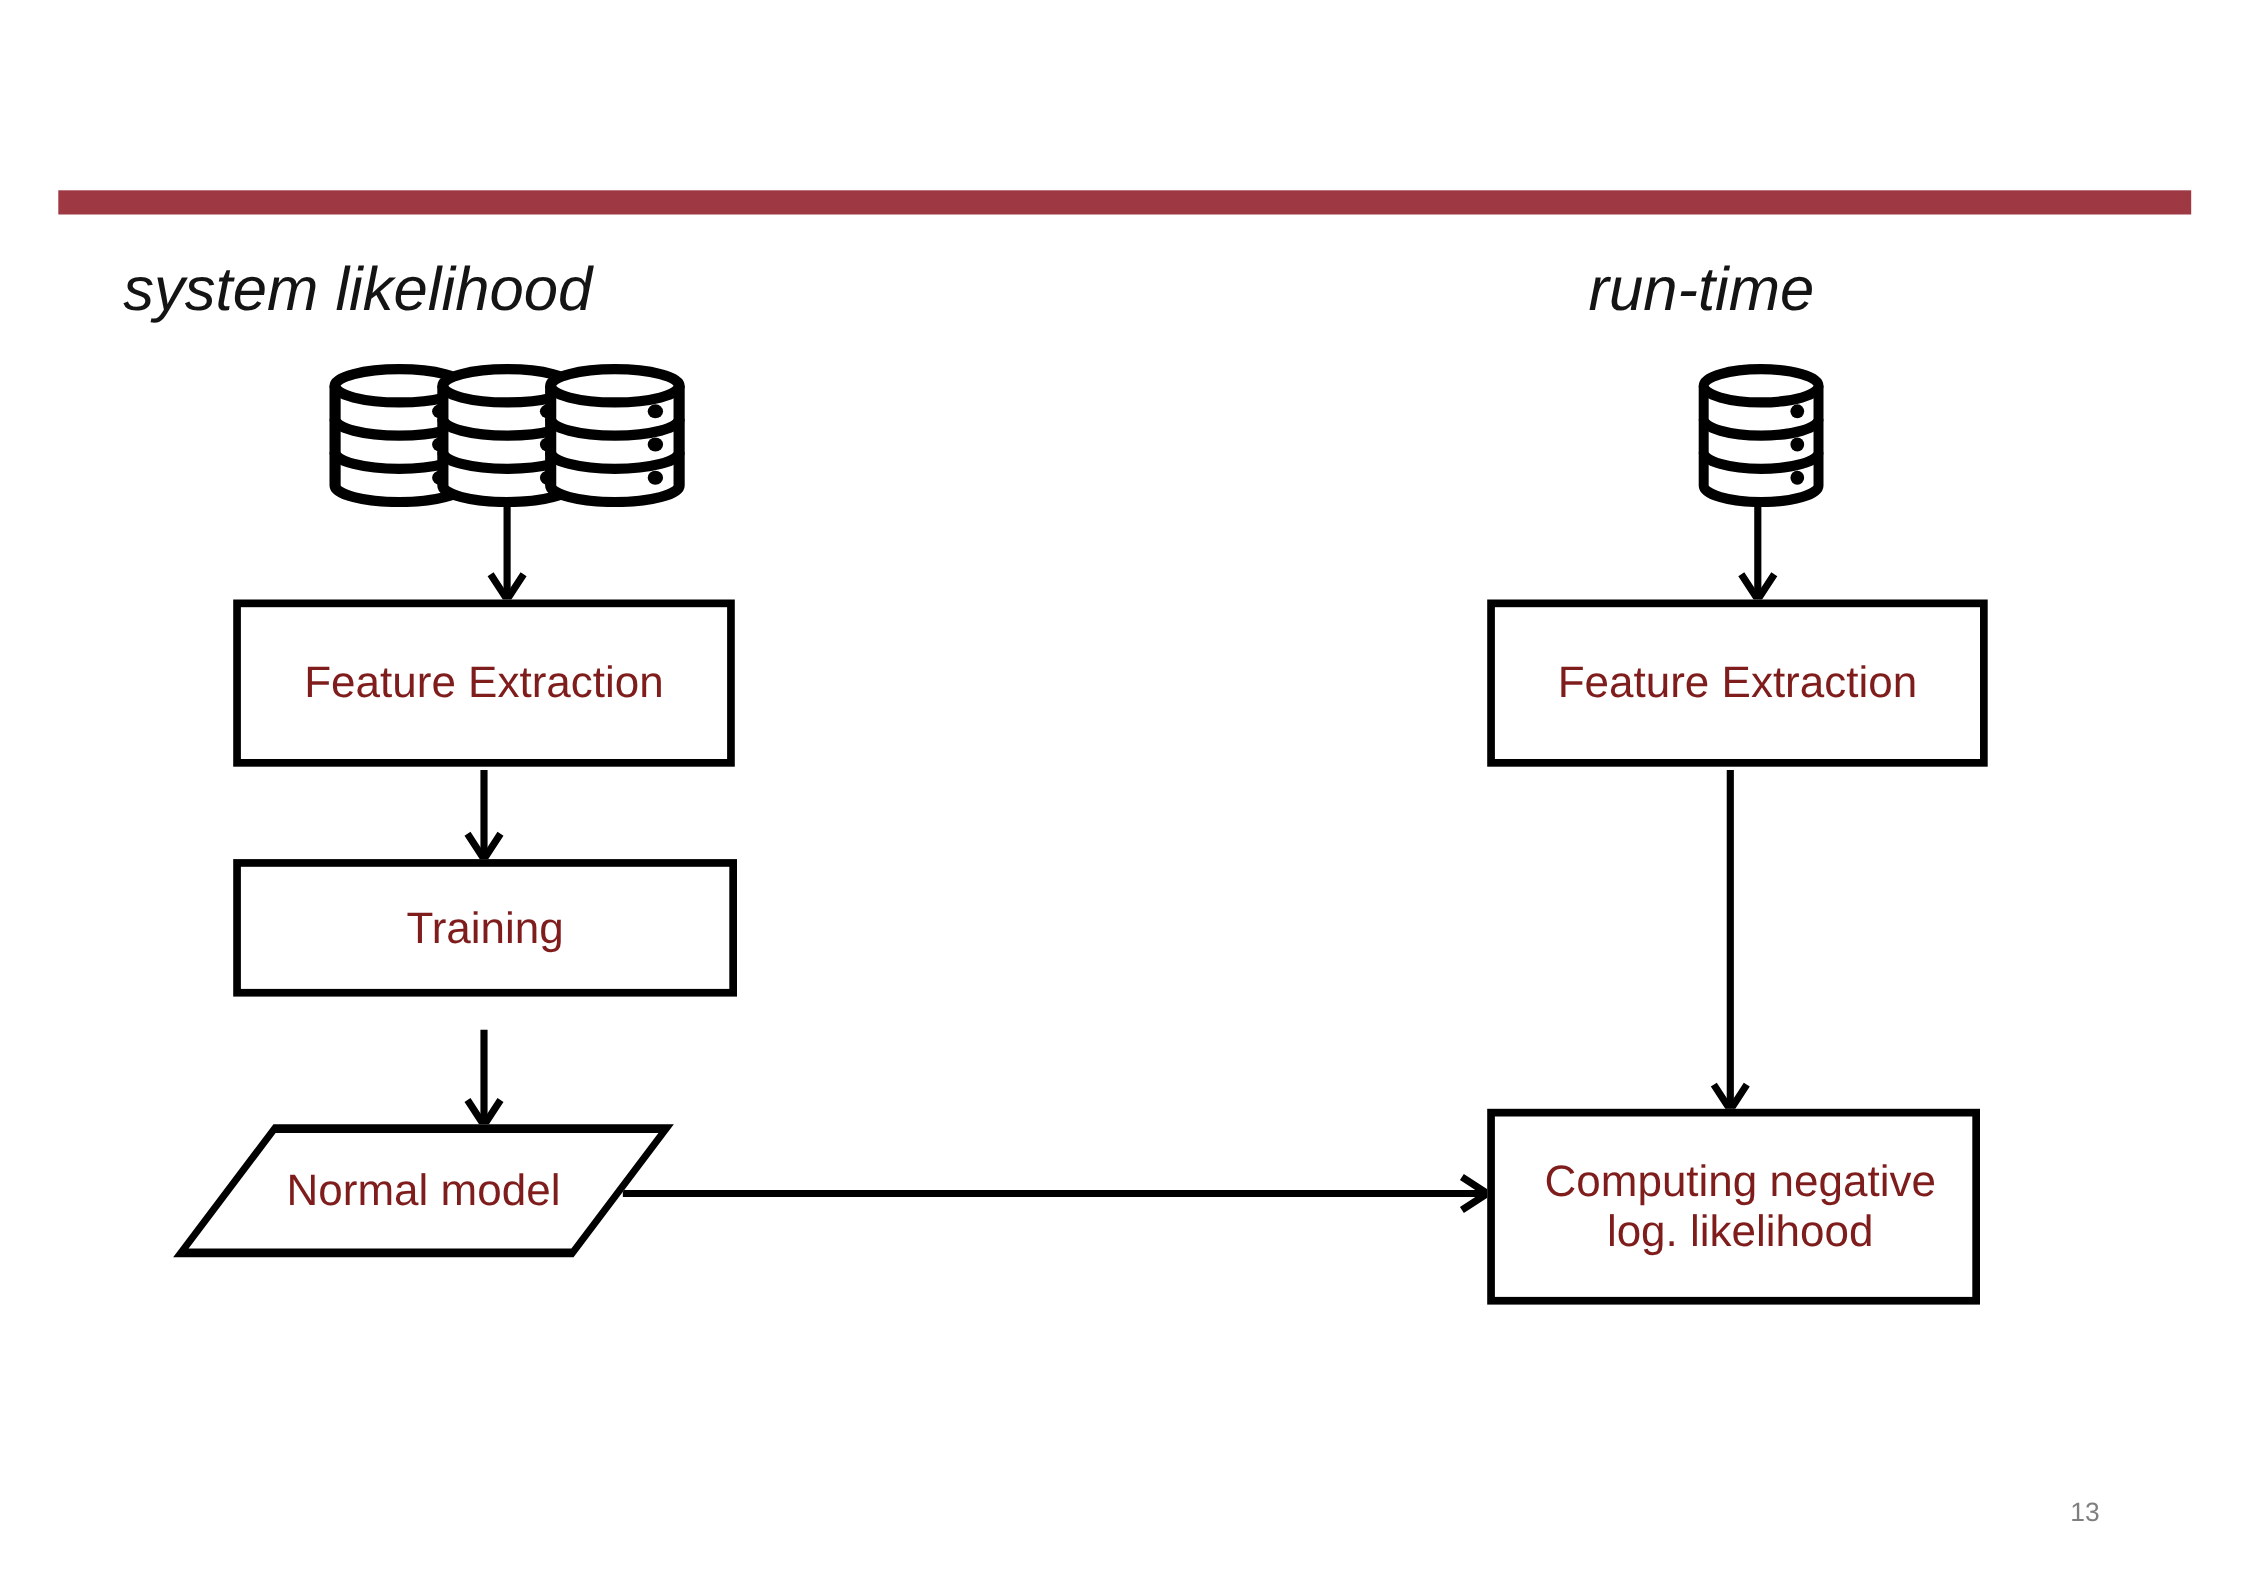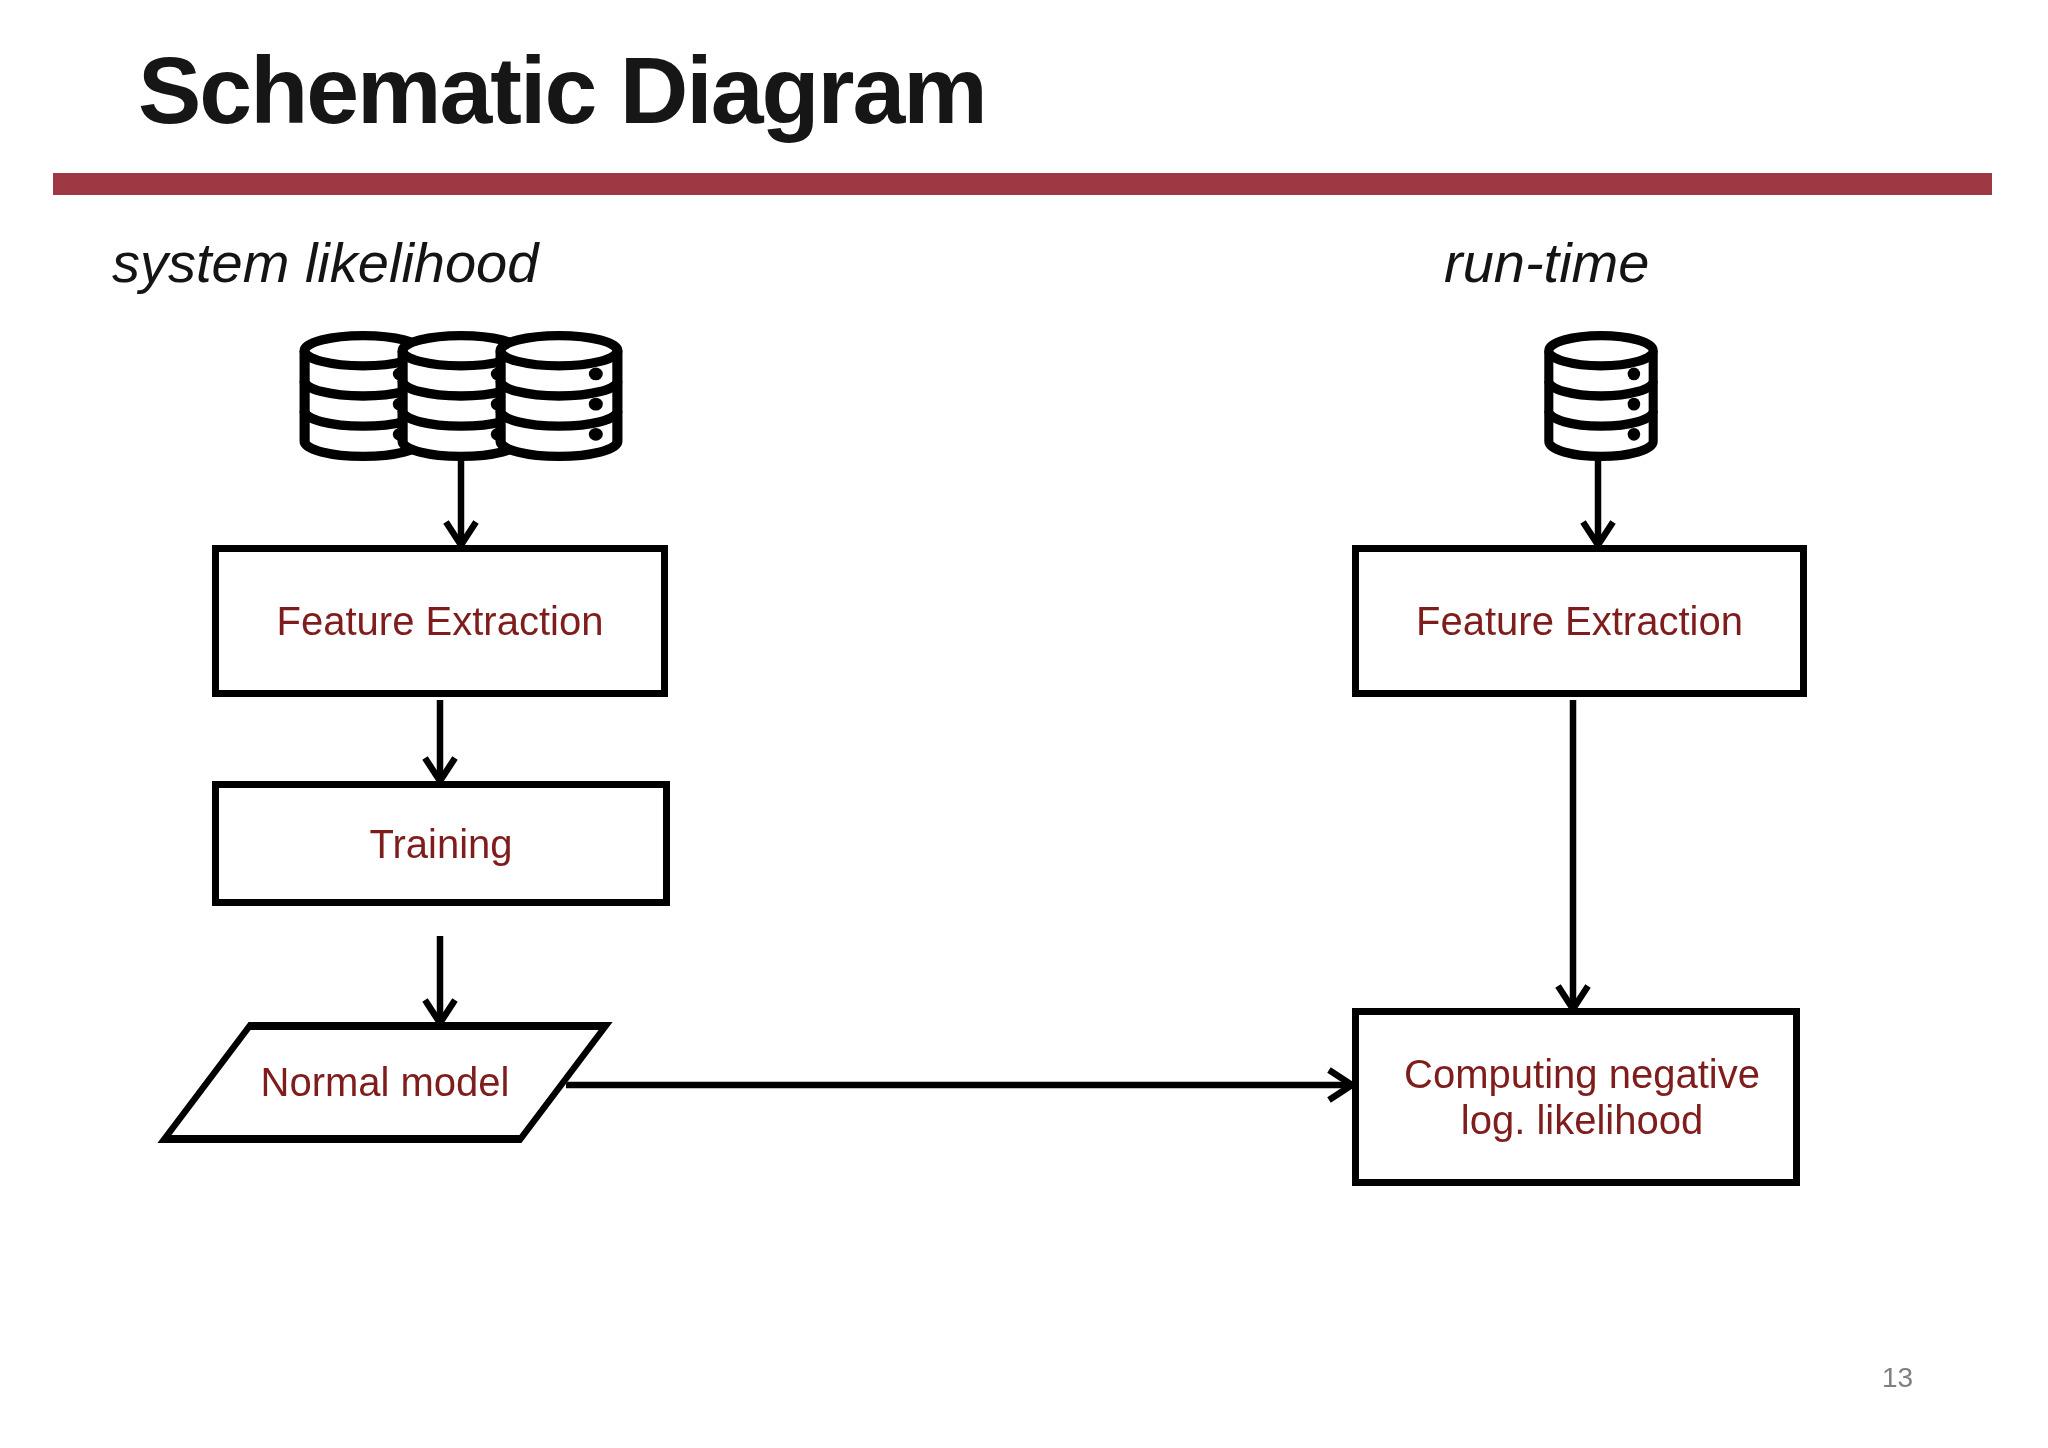--- a/index.html
+++ b/index.html
@@ -40,30 +40,29 @@
     left:203px;top:1022px;width:364px;height:121px;
     border:8px solid #000;background:#fff;
     transform:skewX(-37deg);
   }
   .para-label{
     left:205px;top:1022px;width:360px;height:121px;
     display:flex;align-items:center;justify-content:center;
     font-size:40px;color:#7f1d1d;
   }
   .pageno{
-    left:1882px;top:1364px;font-size:28px;line-height:1;
+    left:1882px;top:1364px;font-size:24px;line-height:1;
   }
   svg.arrow{display:block;}
 </style>
 </head>
 <body>
 
 <div class="slide">
 
-  <div class="abs title">Schematic Diagram</div>
   <div class="abs rule" style="background:#9E3944;"></div>
 
   <div class="abs col-heading heading-left">system likelihood</div>
   <div class="abs col-heading heading-right">run-time</div>
 
   <div class="abs db-stack" style="left:297px;top:331px;">
     <svg width="132" height="130" viewBox="0 0 104 112" preserveAspectRatio="none">
       <path d="M6 17 V95 A46 13 0 0 0 98 95 V17" fill="#fff" stroke="#000" stroke-width="8"></path>
       <path d="M6 43 A46 13 0 0 0 98 43" fill="none" stroke="#000" stroke-width="8"></path>
       <path d="M6 69 A46 13 0 0 0 98 69" fill="none" stroke="#000" stroke-width="8"></path>

